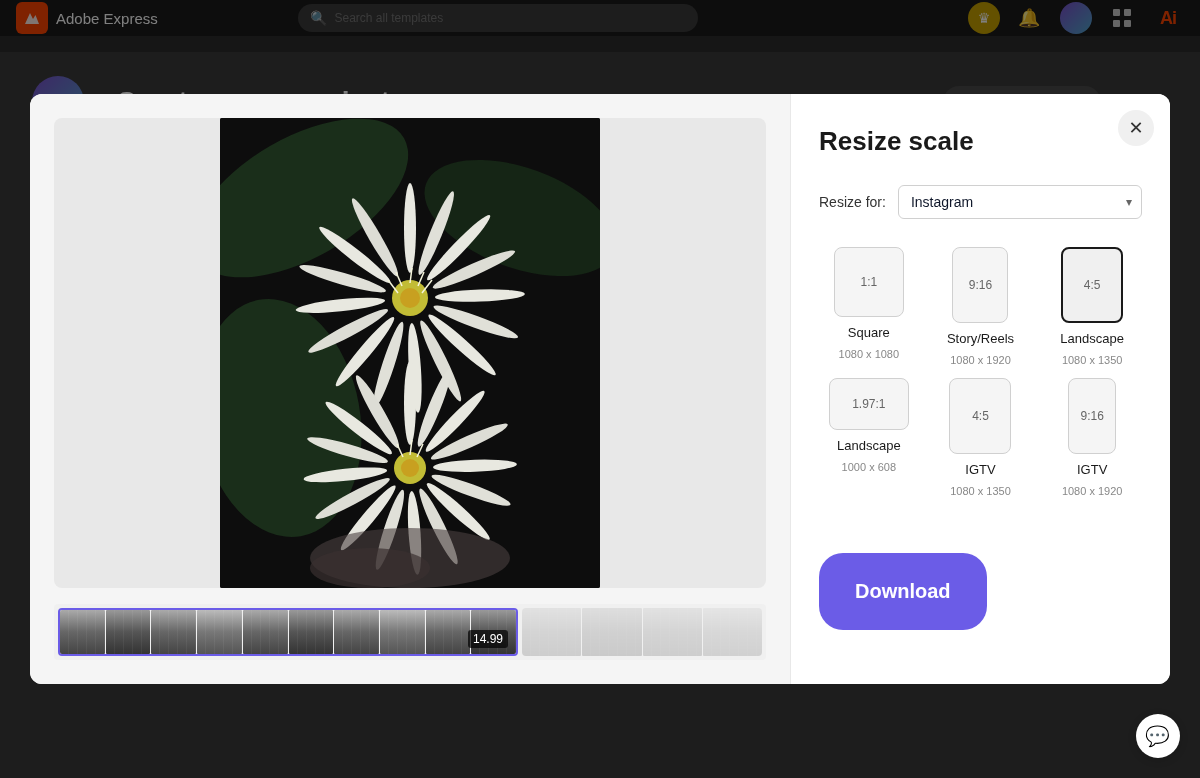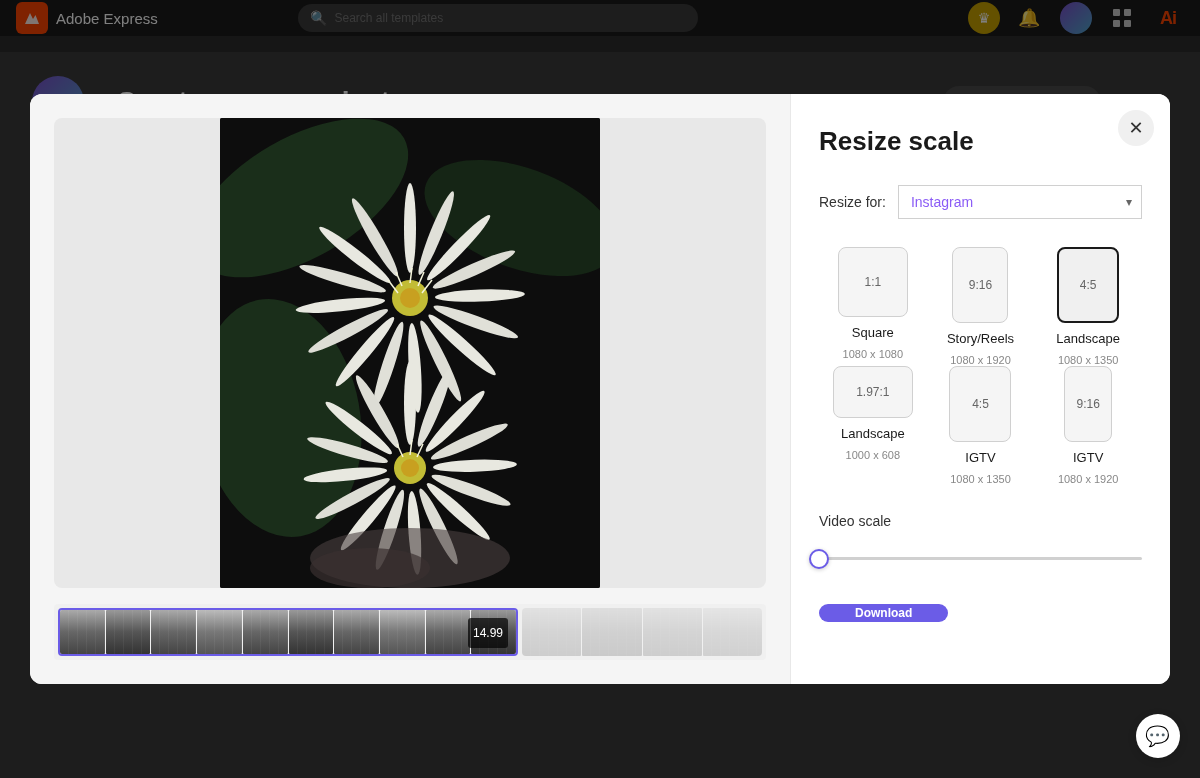--- a/index.html
+++ b/index.html
@@ -310,21 +310,21 @@
         rgba(255,255,255,0.05) 9px
       );
     }
     .timeline-timestamp {
       position: absolute;
       right: 8px;
       bottom: 6px;
       background: rgba(0,0,0,0.7);
       color: #fff;
       font-size: 12px;
-      padding: 8px 5px;
+      padding: 2px 5px;
       border-radius: 3px;
     }
     .timeline-inactive {
       flex: 1;
       height: 48px;
       border-radius: 4px;
       overflow: hidden;
       opacity: 0.5;
     }
 
@@ -354,43 +354,43 @@
       white-space: nowrap;
     }
     .resize-select-wrapper {
       flex: 1;
       position: relative;
     }
     .resize-select-wrapper select {
       width: 100%;
       padding: 8px 32px 8px 12px;
       border: 1px solid #d0d0d0;
-      border-radius: 0;
+      border-radius: 6px;
       font-size: 14px;
-      color: #8b5cf6;
+      color: #0f172a;
       background: #fff;
       appearance: none;
       cursor: pointer;
       outline: none;
     }
     .select-chevron {
       position: absolute;
       right: 10px;
       top: 50%;
       transform: translateY(-50%);
       color: #666;
       pointer-events: none;
       font-size: 12px;
     }
 
     
     .format-grid {
       display: grid;
       grid-template-columns: repeat(3, 1fr);
-      gap: 0;
+      gap: 12px;
       margin-bottom: 28px;
     }
     .format-item {
       display: flex;
       flex-direction: column;
       align-items: center;
       gap: 8px;
       cursor: pointer;
     }
     .format-box {
@@ -491,22 +491,22 @@
       cursor: pointer;
       box-shadow: 0 1px 4px rgba(0,0,0,0.2);
     }
 
     
     .download-btn {
       background: #6b5ce7;
       color: #fff;
       border: none;
       border-radius: 24px;
-      padding: 2px 36px;
-      font-size: 12px;
+      padding: 27px 36px;
+      font-size: 20px;
       font-weight: 600;
       cursor: pointer;
       margin-top: 28px;
       display: inline-block;
     }
 
     
     .chat-bubble {
       position: absolute;
       bottom: 20px;
@@ -757,29 +757,20 @@
             <div class="format-box box-igtv2">
               <span class="format-ratio">9:16</span>
             </div>
             <span class="format-name">IGTV</span>
             <span class="format-size">1080 x 1920</span>
           </div>
 
         </div>
 
         
-        <div>
-          <div class="scale-label">Video scale</div>
-          <div class="scale-slider-container">
-            <div class="scale-track">
-              <div class="scale-fill"></div>
-              <div class="scale-thumb"></div>
-            </div>
-          </div>
-        </div>
 
         
         <button class="download-btn">Download</button>
 
       </div>
     </div>
   </div>
 </div>
 
 <div class="chat-bubble">

